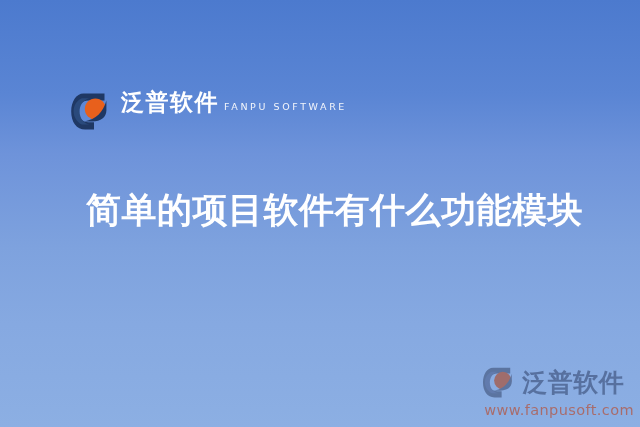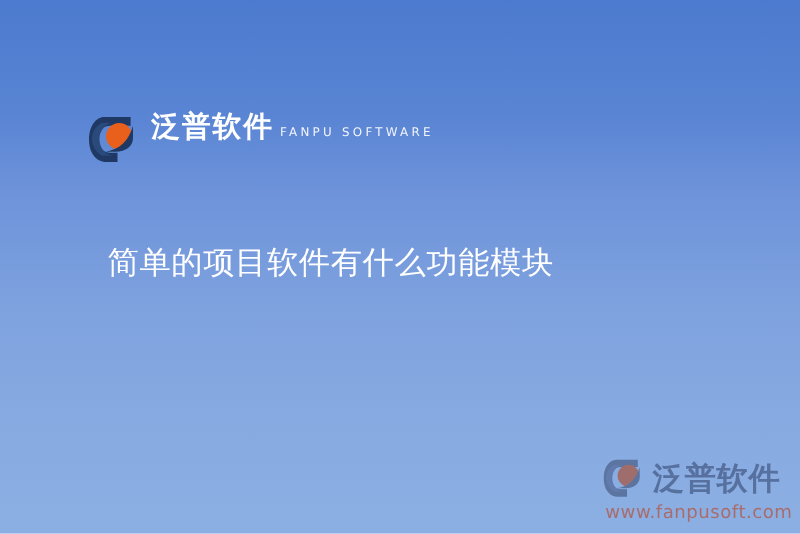--- a/index.html
+++ b/index.html
@@ -63,22 +63,22 @@
     margin-top: 2px;
     white-space: nowrap;
   }
 
   
   #headline {
     position: absolute;
     left: 86px;
     top: 188px;
     color: #ffffff;
-    font-size: 25px;
-    font-weight: normal;
+    font-size: 35px;
+    font-weight: bold;
     line-height: 44px;
     letter-spacing: 0.5px;
     white-space: nowrap;
   }
 
   
   #watermark {
     position: absolute;
     right: 6px;
     bottom: 8px;

